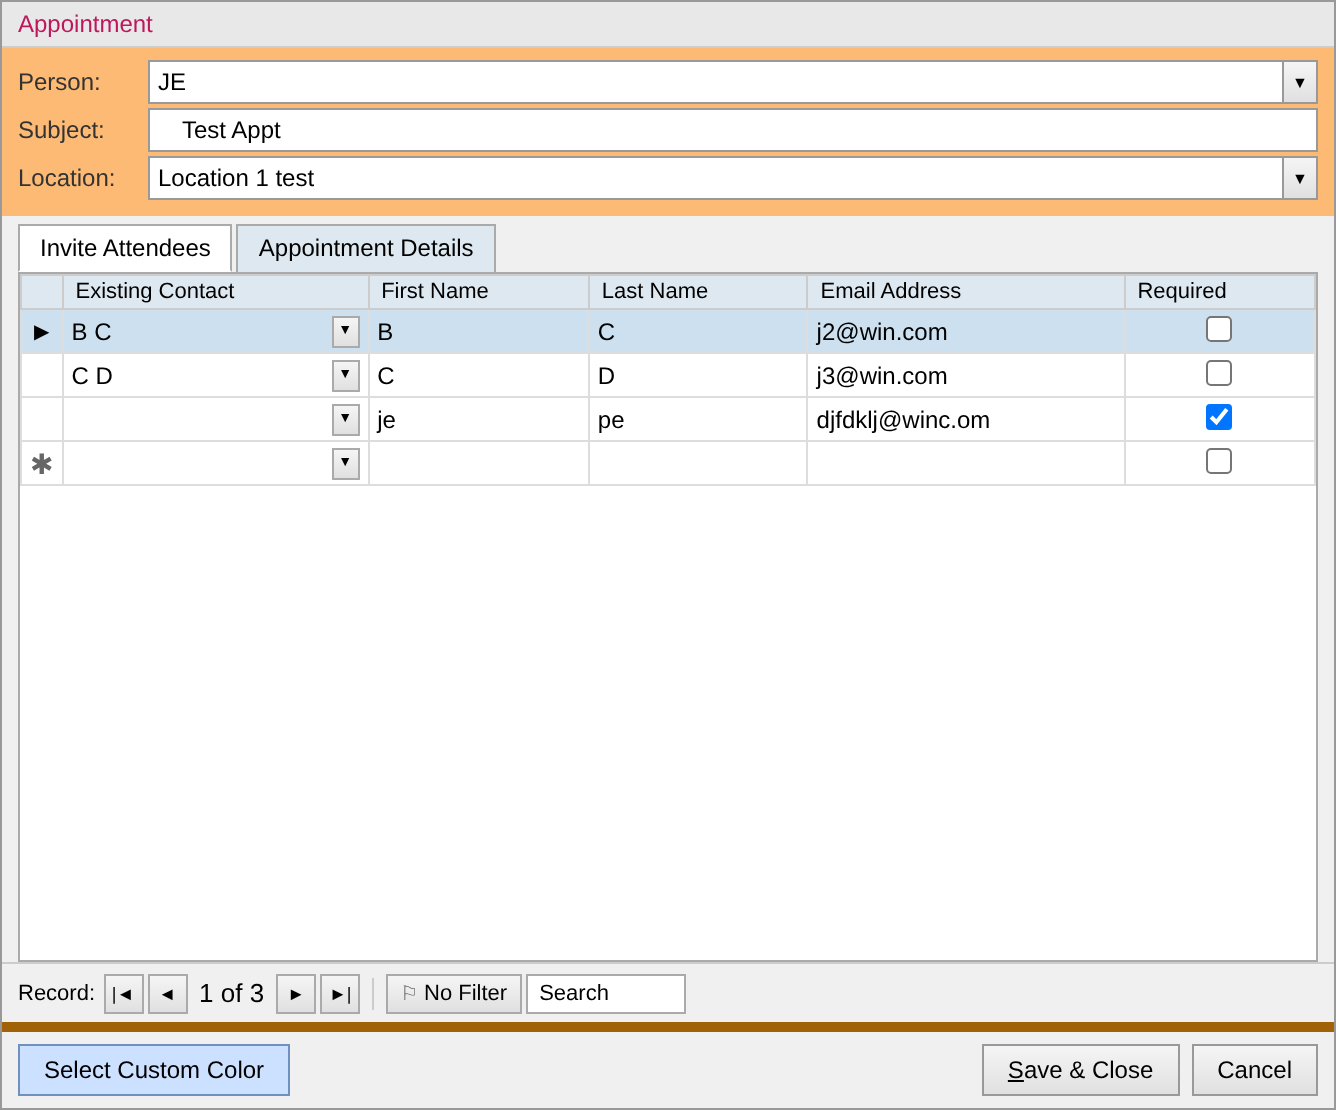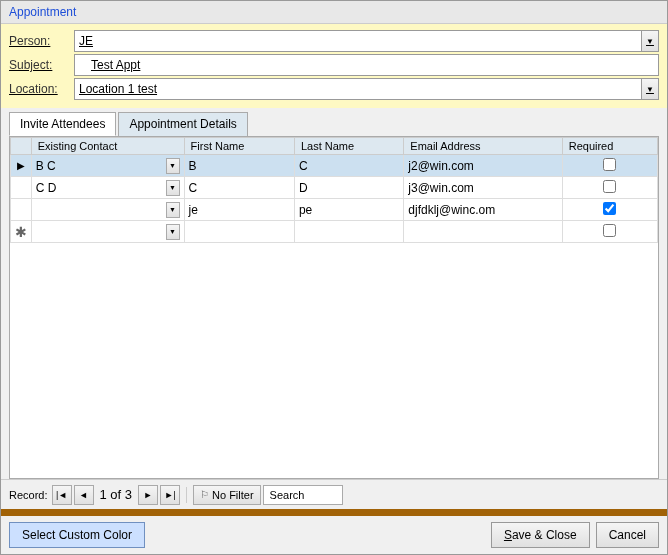--- a/index.html
+++ b/index.html
@@ -17,26 +17,25 @@
       border: 1px solid #999;
       background: #f0f0f0;
       display: flex;
       flex-direction: column;
     }
     .window-title {
       background: #e8e8e8;
       border-bottom: 1px solid #ccc;
       padding: 4px 8px;
       font-size: 12px;
-      color: #1d4ed8;
+      color: #be185d;
     }
     .form-area {
       padding: 6px 8px;
-      background: #fef9c3;
-      text-decoration: underline;
+      background: #fdba74;
     }
     .form-row {
       display: flex;
       align-items: center;
       margin-bottom: 4px;
     }
     .form-label {
       width: 65px;
       font-size: 12px;
       color: #333;
@@ -212,21 +211,21 @@
       height: 20px;
       border: 1px solid #aaa;
       padding: 2px 6px;
       font-size: 11px;
       width: 80px;
     }
     .footer-btns {
       display: flex;
       align-items: center;
       padding: 6px 8px;
-      border-top: 7px solid #a16207;
+      border-top: 5px solid #a16207;
       background: #f0f0f0;
       justify-content: space-between;
     }
     .footer-left {
       display: flex;
     }
     .footer-right {
       display: flex;
       gap: 6px;
     }

